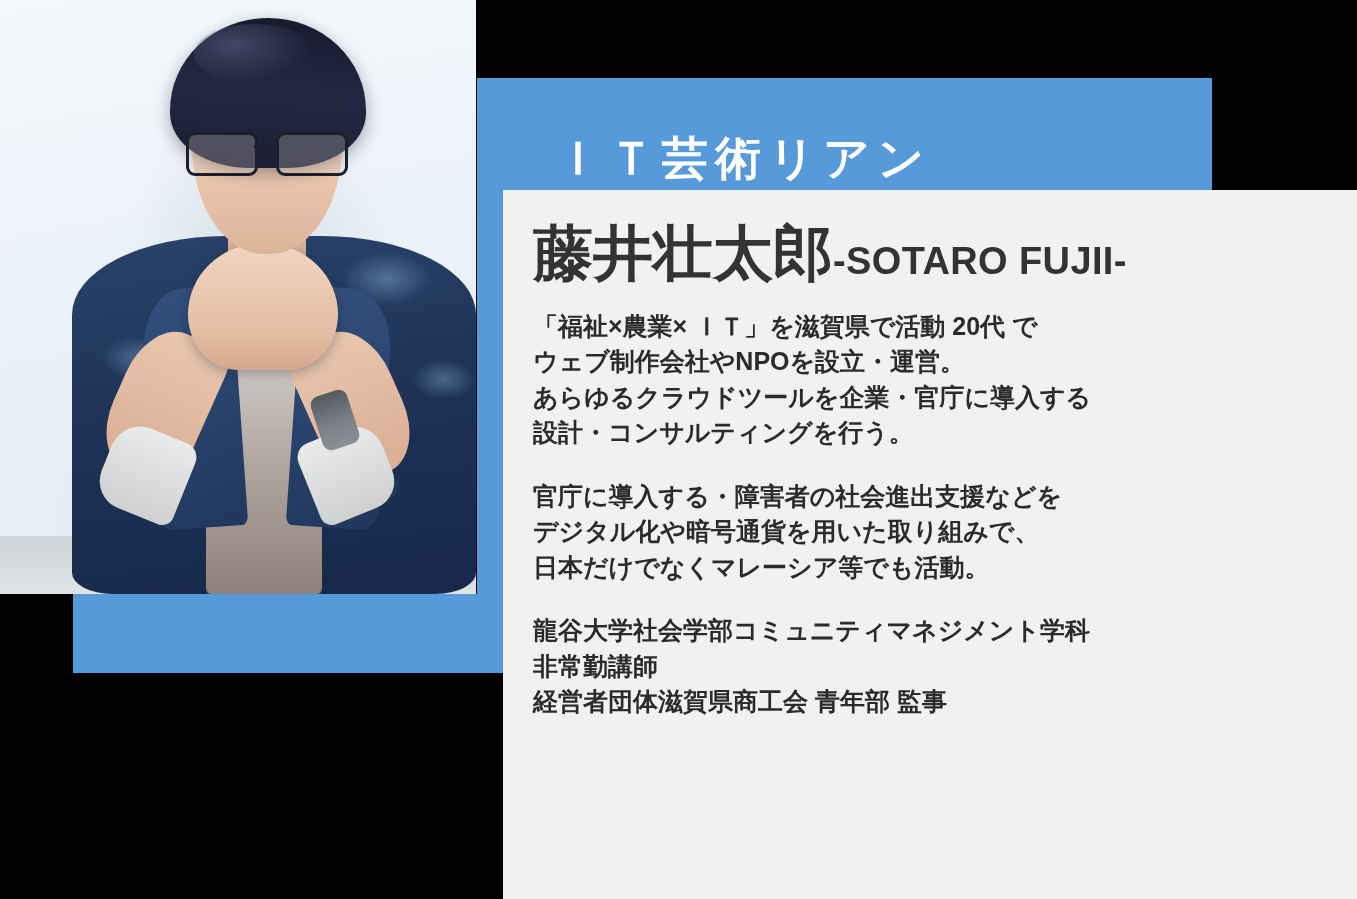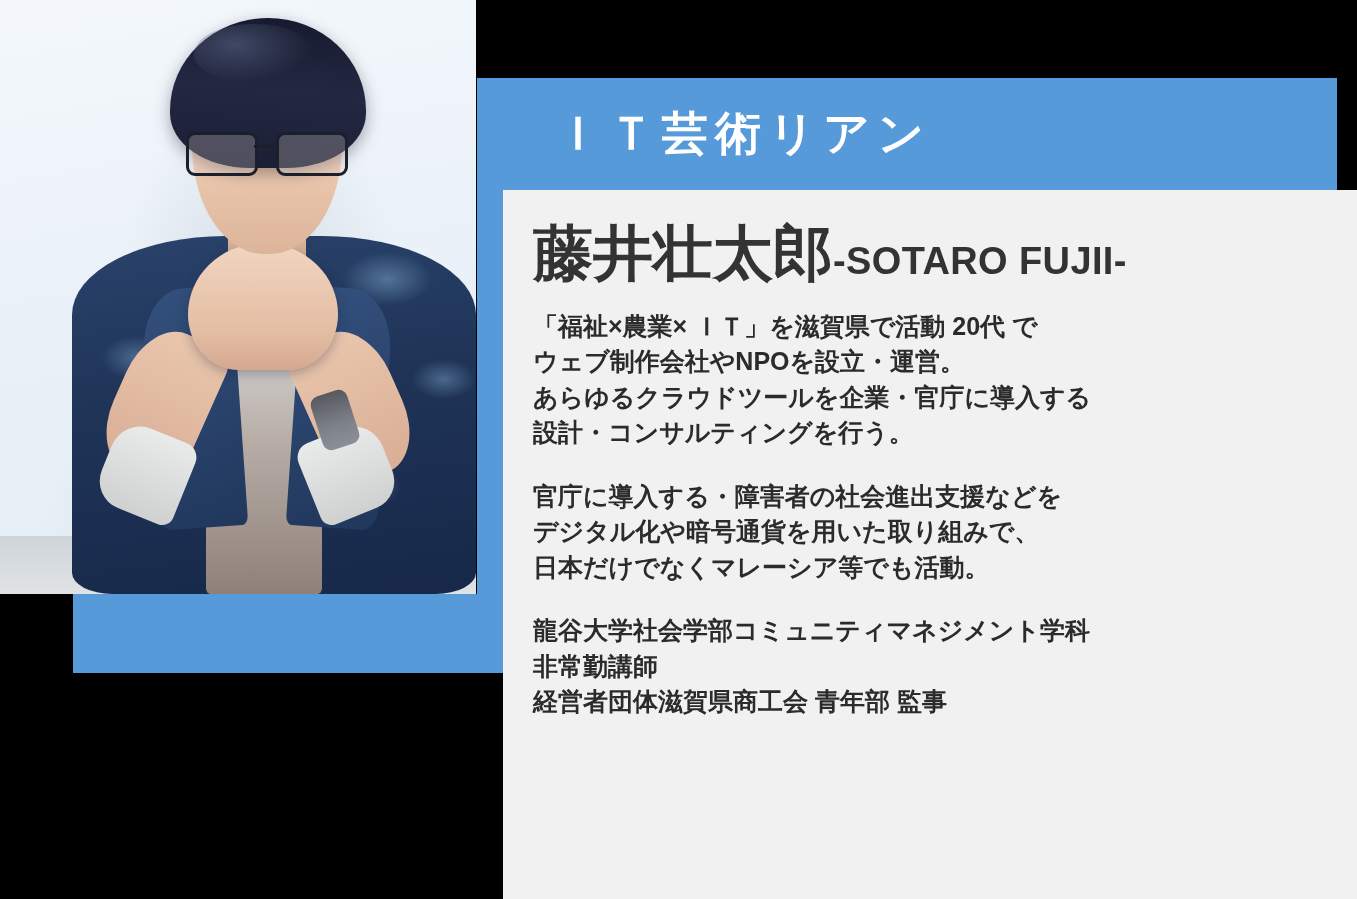--- a/index.html
+++ b/index.html
@@ -205,24 +205,24 @@
     top: 594px;
     width: 424px;
     height: 79px;
   }
 
   
   .blue-header {
     position: absolute;
     left: 477px;
     top: 78px;
-    width: 860px;
+    width: 735px;
     height: 112px;
     display: flex;
-    align-items: center;
+    align-items: flex-end;
   }
   .blue-header-title {
     margin-left: 78px;
     color: #ffffff;
     font-size: 46px;
     font-weight: bold;
     letter-spacing: .16em;
     white-space: nowrap;
   }
 

